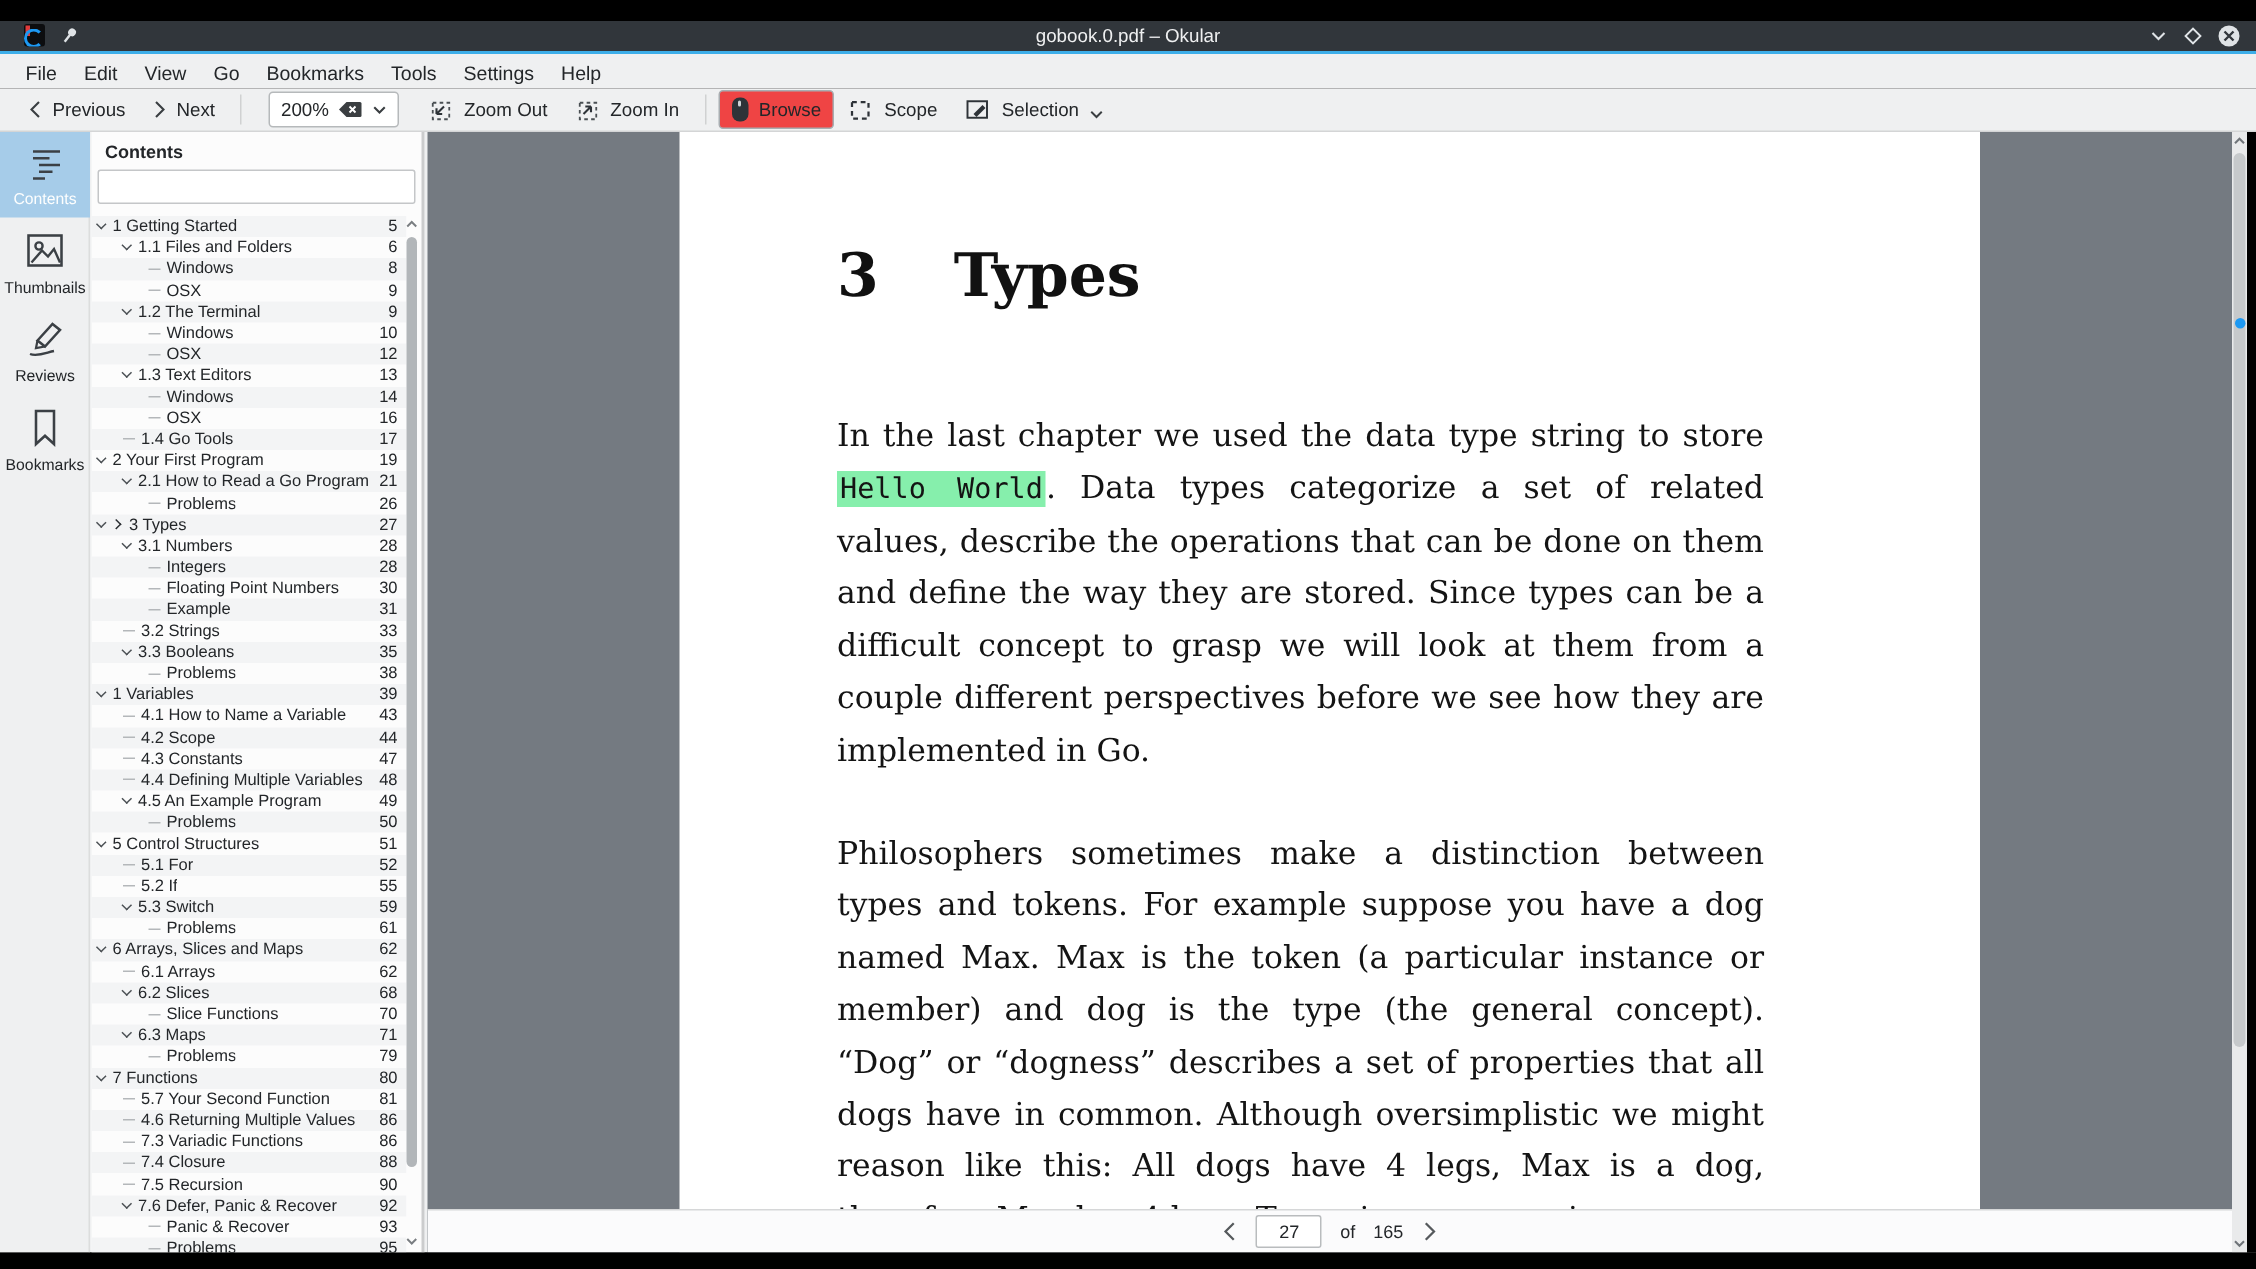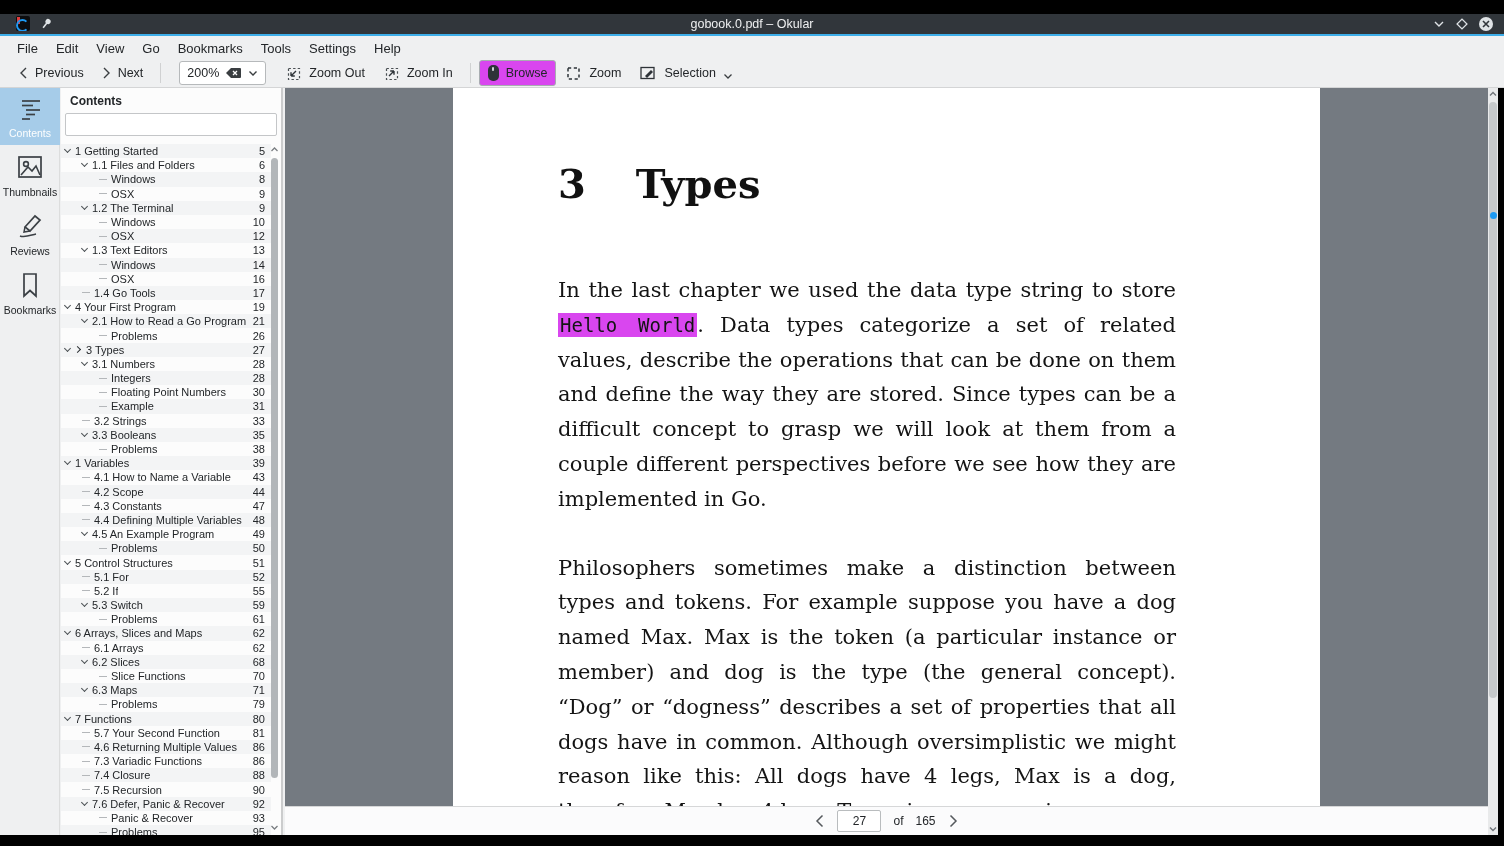--- a/index.html
+++ b/index.html
@@ -23,21 +23,21 @@
   
   .menubar { position:absolute; left:0; top:36px; width:1504px; height:23px; background:#eff0f1;
              display:flex; align-items:flex-end; padding-left:8px; }
   .menu-item { font-size:13px; color:#232629; padding:3px 9px; }
 
   
   .toolbar { position:absolute; left:0; top:59px; width:1504px; height:29px; background:#eff0f1;
              border-bottom:1px solid #d4d5d6; display:flex; align-items:center; padding-left:10px; }
   .tool-btn { display:flex; align-items:center; gap:7px; font-size:12.5px; color:#232629;
               padding:4px 8px; border-radius:3px; border:1px solid transparent; }
-  .tool-btn.pressed { background:#d946ef; border-color:#a8adb1; }
+  .tool-btn.pressed { background:#ef4444; border-color:#a8adb1; }
   .tool-sep { width:1px; height:20px; background:#d0d1d2; margin:0 8px; }
   .combo { display:flex; align-items:center; gap:6px; background:#fff; border:1px solid #b6b9bb;
            border-radius:3px; height:24px; padding:0 7px; margin:0 10px; }
   .combo-value { font-size:12.5px; color:#232629; }
   .mouse-icon { width:11px; height:16px; background:#2e3338; border-radius:5px; position:relative; }
   .mouse-icon::after { content:""; position:absolute; left:4.5px; top:2px; width:2px; height:4px; background:#cfd4d7; border-radius:1px; }
 
   
   .main { position:absolute; left:0; top:88px; width:1504px; height:747px; background:#eff0f1; }
 
@@ -68,21 +68,21 @@
 
   .docview { position:absolute; left:285px; top:0; width:1203px; height:747px; background:#747a81; overflow:hidden; }
   .page { position:absolute; left:168px; top:0; width:867px; height:747px; background:#ffffff; overflow:hidden; }
   .page-content { padding:72px 144px 0 105px; }
   .doc-heading { font-family:"DejaVu Serif", serif; font-weight:bold; font-size:40px; color:#111;
                  margin-bottom:66px; }
   .doc-heading .hnum { margin-right:50px; }
   .doc-p { font-family:"DejaVu Serif", serif; font-size:21px; line-height:34.8px; color:#141414;
            text-align:justify; }
   .doc-p + .doc-p { margin-top:34px; }
-  .inline-code { font-family:"DejaVu Sans Mono", monospace; font-size:19px; background:#d946ef; padding:1px 2px; }
+  .inline-code { font-family:"DejaVu Sans Mono", monospace; font-size:19px; background:#86efac; padding:1px 2px; }
 
   .pagebar { position:absolute; left:0; bottom:0; width:1203px; height:29px; background:#fbfbfc;
              border-top:1px solid #d6d7d8; display:flex; align-items:center; justify-content:center; gap:12px; }
   .page-input { width:44px; height:22px; background:#fff; border:1px solid #b9bcbe; border-radius:2px;
                 text-align:center; font-size:12px; color:#232629; }
   .pagebar .of-text { font-size:12px; color:#232629; }
 
   .vscroll { position:absolute; left:1488px; top:0; width:10px; height:747px; background:#e9eaeb; }
   .vscroll-thumb { position:absolute; left:1px; top:14px; width:8px; height:596px; background:#c6c9cb; border-radius:4px; }
   .scroll-dot { position:absolute; left:1.5px; top:124px; width:7px; height:7px; border-radius:50%; background:#1d99f3; }
@@ -172,21 +172,21 @@
     </div>
     <div class="tool-sep"></div>
     <div class="tool-btn pressed">
       <div class="mouse-icon"></div>
       <span>Browse</span>
     </div>
     <div class="tool-btn">
       <svg width="17" height="17" viewBox="0 0 17 17">
         <rect x="3" y="3" width="11" height="11" fill="none" stroke="#2e3338" stroke-width="1.5" stroke-dasharray="3.2,2.6"></rect>
       </svg>
-      <span>Zoom</span>
+      <span>Scope</span>
     </div>
     <div class="tool-btn">
       <svg width="18" height="16" viewBox="0 0 18 16">
         <rect x="2" y="2.5" width="13" height="11" fill="none" stroke="#2e3338" stroke-width="1.3"></rect>
         <path d="M6 11 L12 5 L14 7 L8 13 Z" fill="#2e3338"></path>
       </svg>
       <span>Selection</span>
       <svg width="10" height="7" viewBox="0 0 10 7" style="margin-top:7px">
         <polyline points="1.5,1.5 5,5 8.5,1.5" fill="none" stroke="#3a3e41" stroke-width="1.3"></polyline>
       </svg>
@@ -298,21 +298,21 @@
           </div>
           <div class="tree-row">
             <span style="width: 21px; flex: 0 0 auto;"></span>
             <span class="tree-dash"></span>
             <span class="tree-label">1.4 Go Tools</span>
             <span class="tree-page">17</span>
           </div>
           <div class="tree-row">
             <span style="width: 4px; flex: 0 0 auto;"></span>
             <span class="chev-down"></span>
-            <span class="tree-label">4 Your First Program</span>
+            <span class="tree-label">2 Your First Program</span>
             <span class="tree-page">19</span>
           </div>
           <div class="tree-row">
             <span style="width: 21px; flex: 0 0 auto;"></span>
             <span class="chev-down"></span>
             <span class="tree-label">2.1 How to Read a Go Program</span>
             <span class="tree-page">21</span>
           </div>
           <div class="tree-row">
             <span style="width: 38px; flex: 0 0 auto;"></span>

